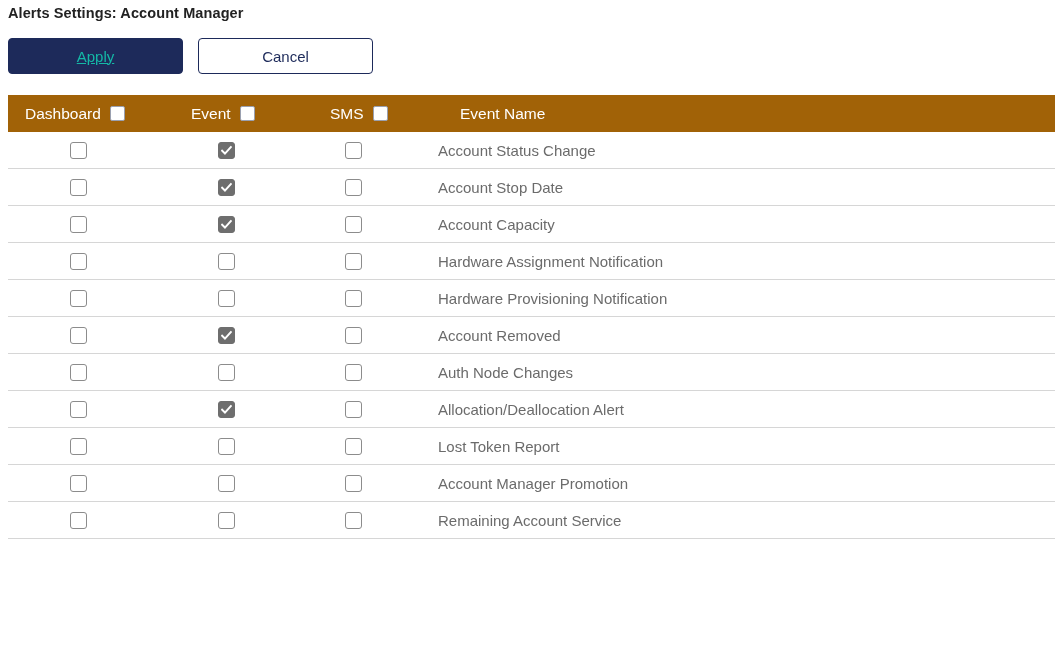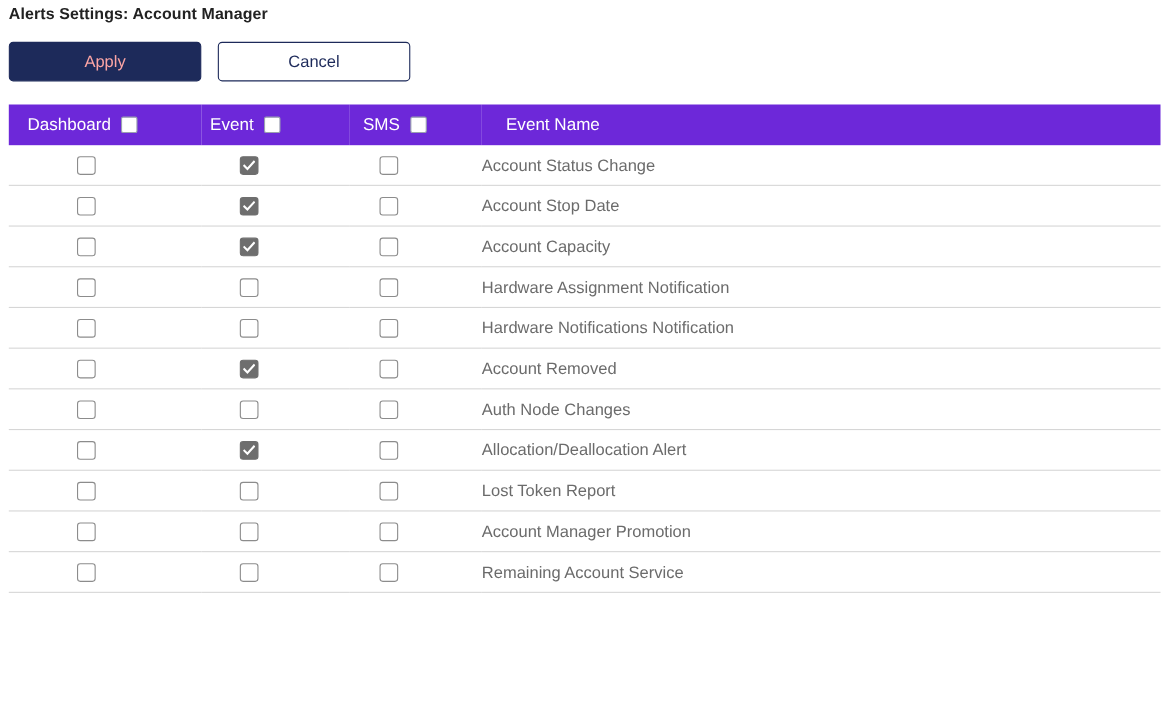--- a/index.html
+++ b/index.html
@@ -40,40 +40,41 @@
     display: flex;
     align-items: center;
     justify-content: center;
     box-sizing: border-box;
     cursor: pointer;
     padding: 0;
   }
   .btn-apply {
     width: 175px;
     background: #1d2a5a;
-    color: #fca5a5;
+    color: #14b8a6;
     border: 1px solid #1d2a5a;
+    text-decoration: underline;
   }
   .btn-cancel {
     width: 175px;
     background: #ffffff;
     color: #1d2a5a;
     border: 1px solid #1d2a5a;
   }
 
   .alerts-table {
     position: absolute;
     left: 8px;
     top: 95px;
     width: 1047px;
     border-collapse: collapse;
     table-layout: fixed;
   }
   .alerts-table thead th {
-    background: #6d28d9;
+    background: #a16207;
     color: #ffffff;
     font-size: 15.5px;
     font-weight: normal;
     text-align: left;
     height: 37px;
     padding: 0;
     vertical-align: middle;
   }
   .th-inner {
     display: flex;
@@ -290,21 +291,21 @@
         <td class="cell-check td-email">
           <div class="cb-wrap">
             <span class="cb" role="checkbox" aria-checked="false"></span>
           </div>
         </td>
         <td class="cell-check td-sms">
           <div class="cb-wrap">
             <span class="cb" role="checkbox" aria-checked="false"></span>
           </div>
         </td>
-        <td class="td-event">Hardware Notifications Notification</td>
+        <td class="td-event">Hardware Provisioning Notification</td>
       </tr>
       <tr>
         <td class="cell-check td-dashboard">
           <div class="cb-wrap">
             <span class="cb" role="checkbox" aria-checked="false"></span>
           </div>
         </td>
         <td class="cell-check td-email">
           <div class="cb-wrap">
             <span class="cb checked" role="checkbox" aria-checked="true">

